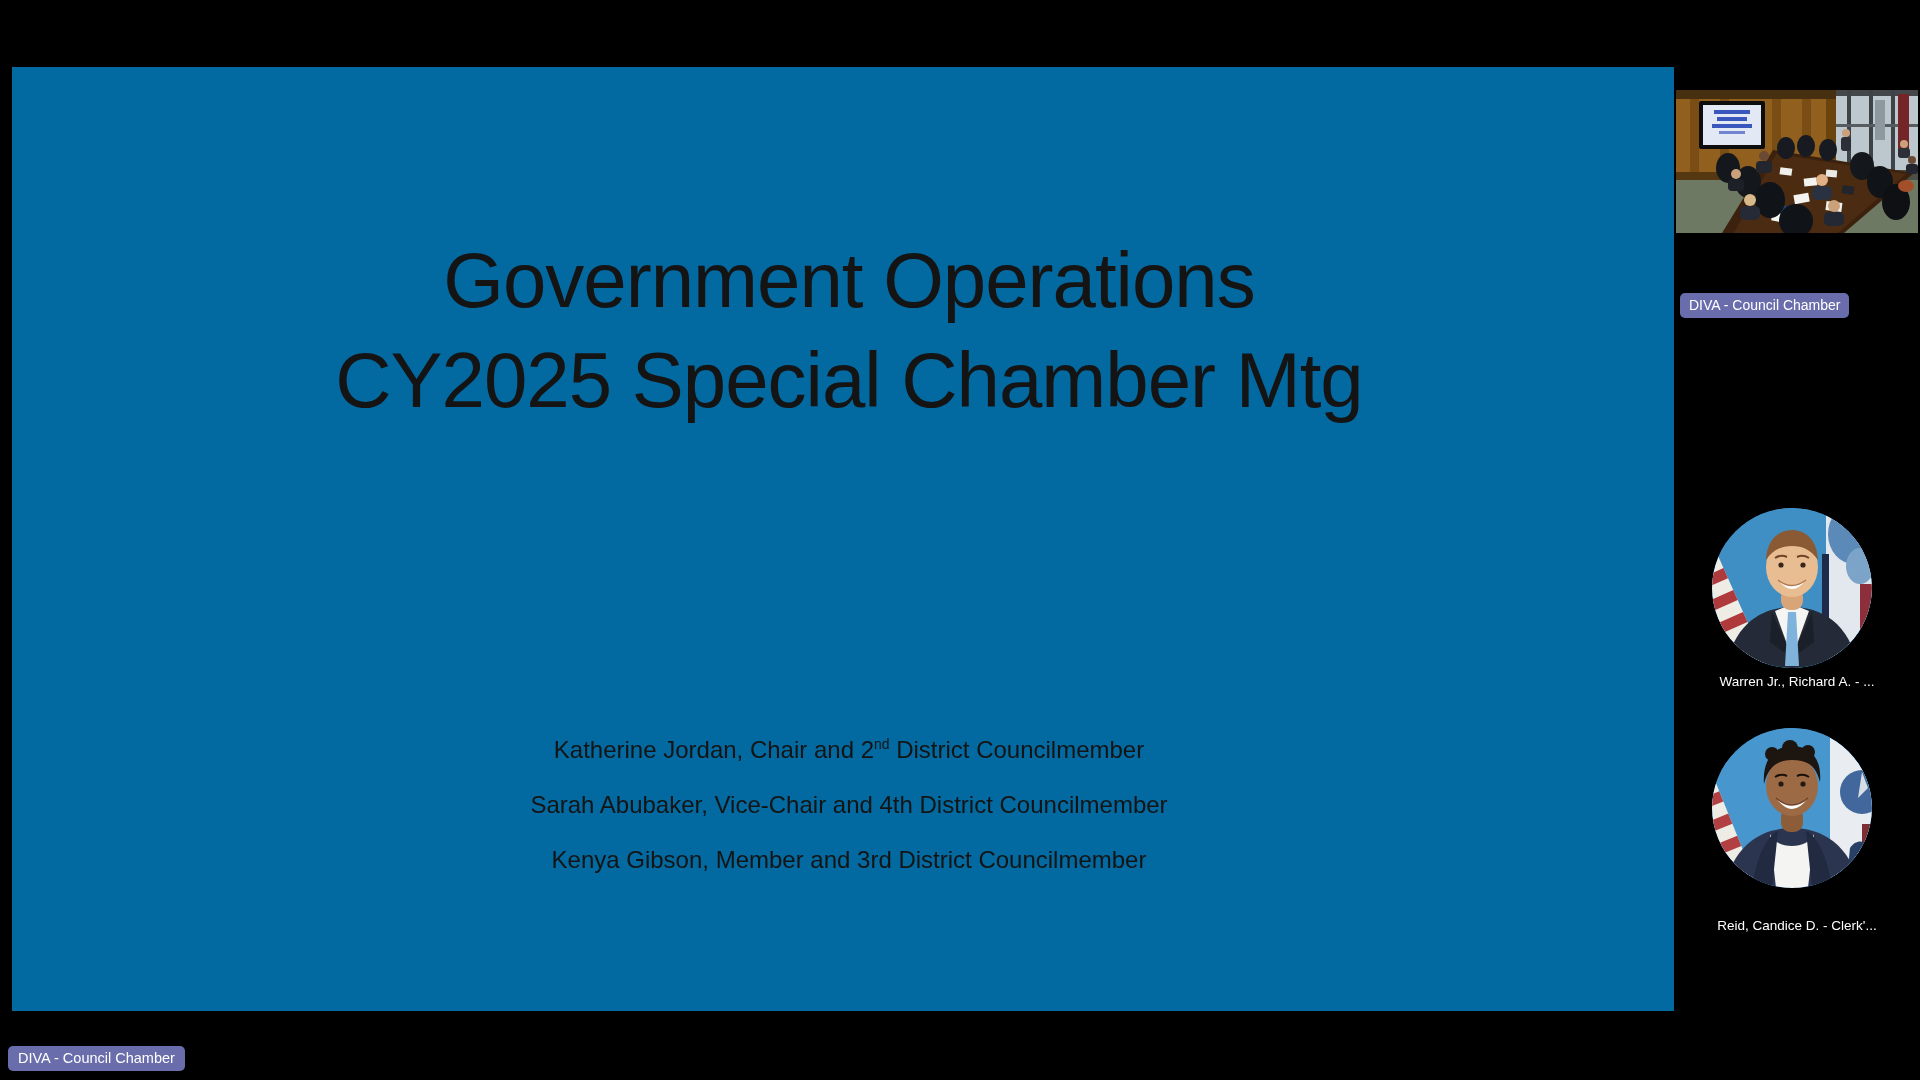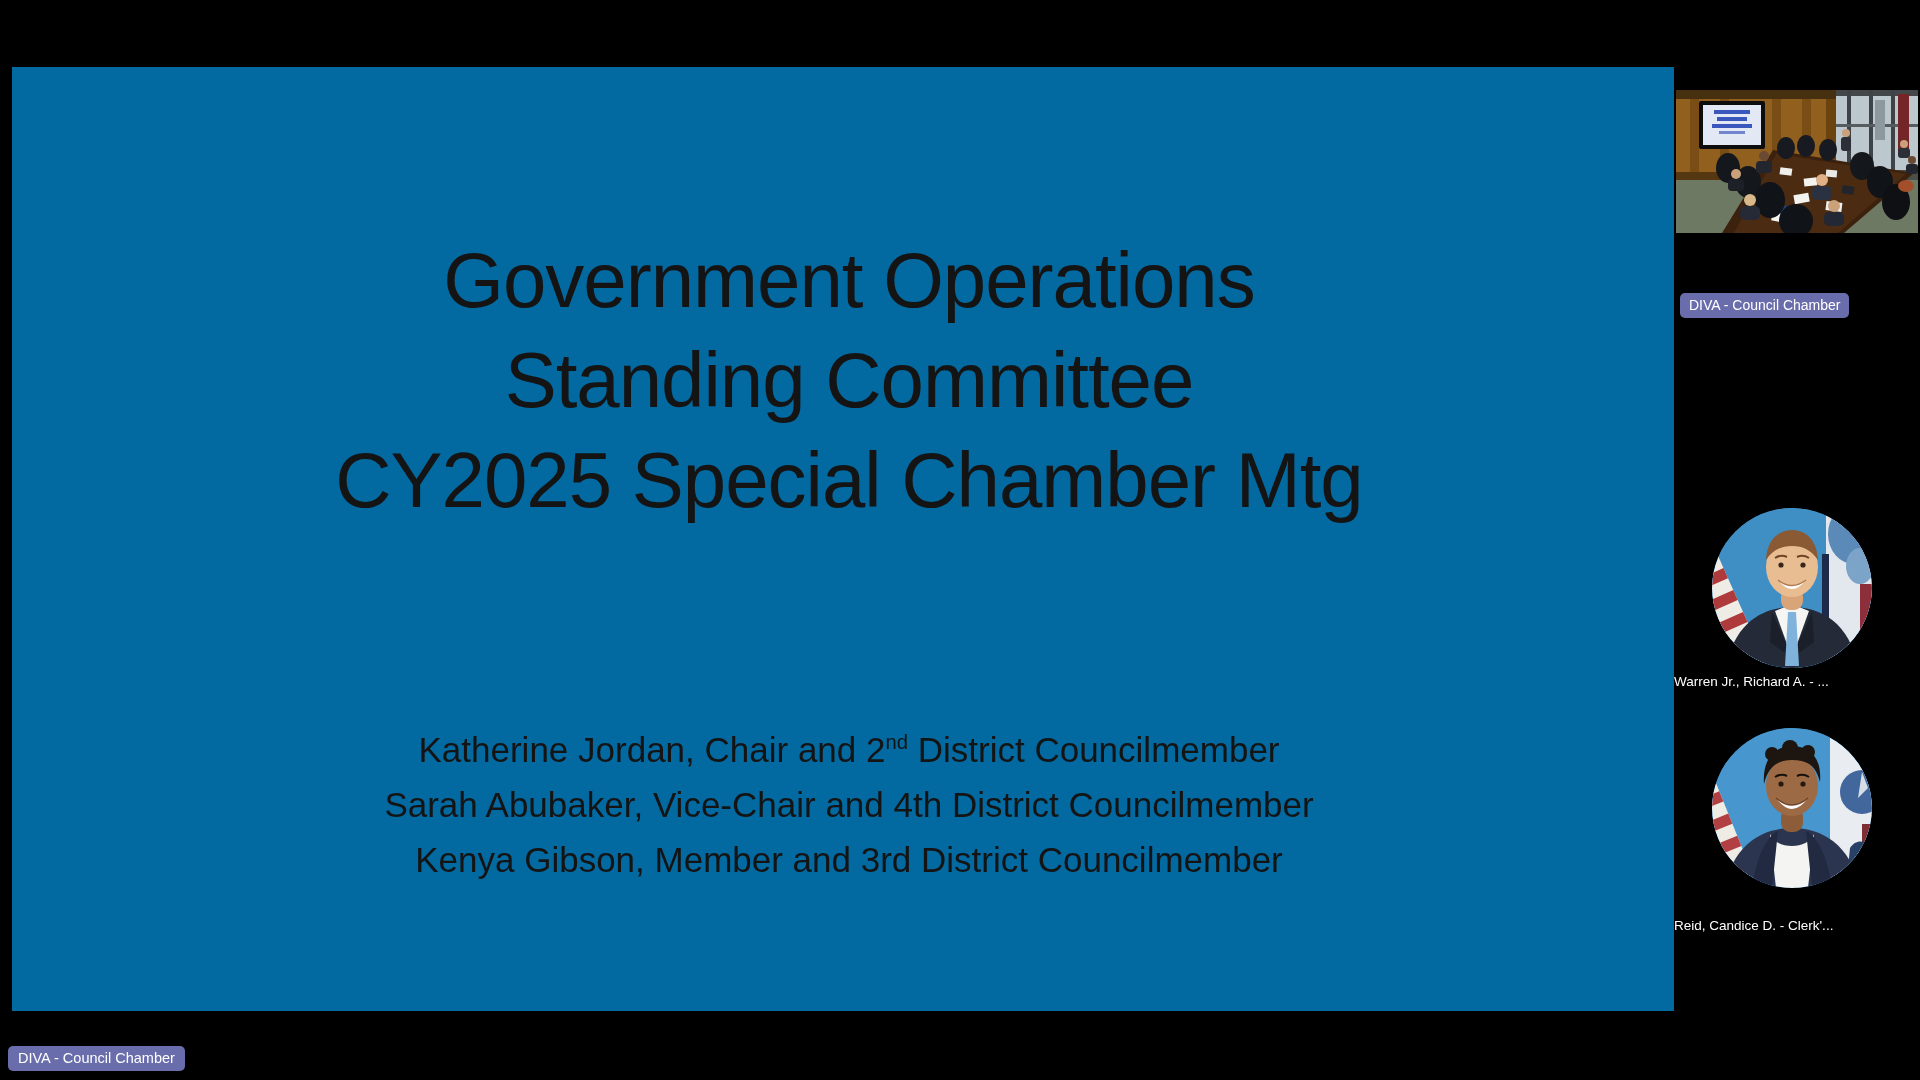--- a/index.html
+++ b/index.html
@@ -20,21 +20,21 @@
     text-align:center;color:#141414;
     font-size:78px;line-height:100px;font-weight:400;
     letter-spacing:-1px;
   }
   .slide-date{
     position:absolute;top:546px;left:0;width:100%;
     text-align:center;color:#141414;font-size:40px;line-height:46px;
   }
   .slide-members{
     position:absolute;top:655px;left:0;width:100%;
-    text-align:center;color:#141414;font-size:35px;line-height:55px;
+    text-align:center;color:#141414;font-size:24px;line-height:55px;
   }
   .slide sup{font-size:58%;line-height:0;vertical-align:super;}
   
   .name-tag{
     display:inline-block;color:#fff;
     background:#6a6dac;border-radius:5px;
     padding:3px 10px 4px 10px;font-size:14.5px;line-height:18px;
     white-space:nowrap;
   }
   .stage-tag{position:absolute;left:8px;top:1046px;}
@@ -49,36 +49,35 @@
   .video-tile svg{display:block;width:100%;height:100%;}
   .video-tag{position:absolute;left:6px;top:293px;font-size:14px;padding:3px 9px 4px 9px;}
   .avatar{
     position:absolute;left:38px;width:160px;height:160px;border-radius:50%;
     overflow:hidden;background:#3f8fc5;
   }
   .avatar svg{display:block;width:100%;height:100%;}
   .avatar-warren{top:508px;}
   .avatar-reid{top:728px;}
   .participant-name{
-    position:absolute;left:0;width:100%;color:#fff;
+    position:absolute;left:0;width:100%;text-align:center;color:#fff;
     font-size:13.5px;line-height:16px;
     text-shadow:0 1px 2px rgba(0,0,0,.9);
     white-space:nowrap;
   }
   .name-warren{top:674px;}
   .name-reid{top:897px;margin-top:21px;}
 </style>
 </head>
 <body>
 
 <div class="stage">
   <div class="slide">
     <div class="slide-title">
       <div>Government Operations</div>
-      <div>Standing Committee</div>
       <div>CY2025 Special Chamber Mtg</div>
     </div>
     <div class="slide-members">
       <div><span>Katherine Jordan, Chair and 2</span><sup>nd</sup><span> District Councilmember</span></div>
       <div><span>Sarah Abubaker, Vice-Chair and 4th District Councilmember</span><sup></sup><span></span></div>
       <div><span>Kenya Gibson, Member and 3rd District Councilmember</span><sup></sup><span></span></div>
     </div>
   </div>
   <span class="name-tag stage-tag">DIVA - Council Chamber</span>
 </div>

